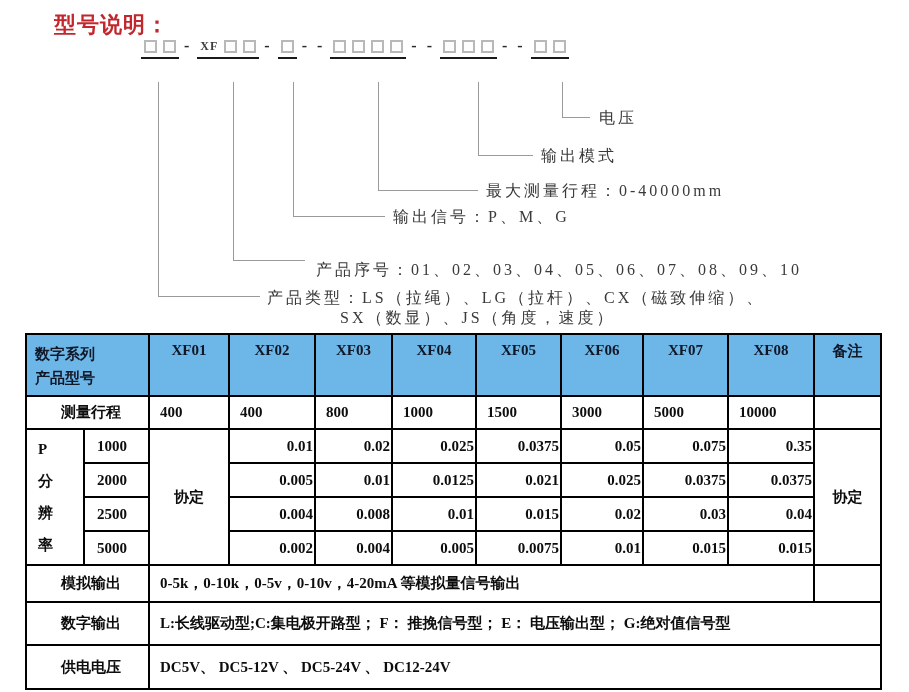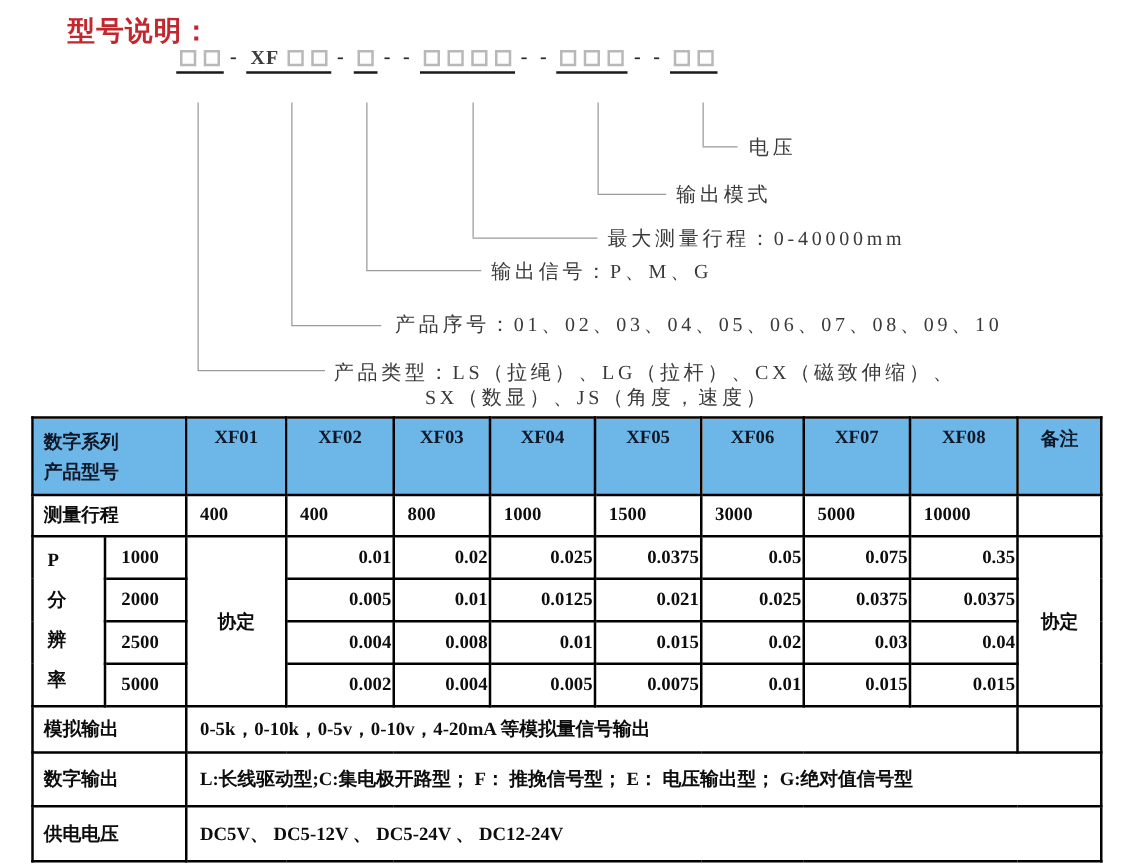--- a/index.html
+++ b/index.html
@@ -6,33 +6,33 @@
   .page{position:relative;width:909px;height:692px;background:#fff;overflow:hidden;
         font-family:"Liberation Serif","DejaVu Serif",serif;color:#222;}
   
   .doc-title{position:absolute;left:54px;top:10px;font-family:"Liberation Sans","DejaVu Sans",sans-serif;
              font-size:22px;font-weight:bold;letter-spacing:1px;}
   
   .model-line{position:absolute;left:141px;top:37px;display:flex;align-items:center;height:24px;}
   .mgroup{display:inline-flex;align-items:center;gap:6px;border-bottom:2px solid #1a1a1a;
           padding:0 3px 4px 3px;}
   .mbox{display:inline-block;width:13px;height:13px;border:2px solid #b8b8b8;background:#fdfdfd;box-sizing:border-box;}
-  .mprefix{font-size:16px;font-weight:bold;color:#3c3c3c;letter-spacing:1px;line-height:13px;}
+  .mprefix{font-size:12px;font-weight:bold;color:#3c3c3c;letter-spacing:1px;line-height:13px;}
   .msep{font-size:16px;font-weight:bold;color:#2a2a2a;margin:0 5px 6px 5px;letter-spacing:3px;white-space:pre;}
   
   .vline{position:absolute;width:0;border-left:1px solid #9a9a9a;}
   .hline{position:absolute;height:0;border-top:1px solid #9a9a9a;}
   .callout{position:absolute;font-size:16px;color:#3a3a3a;letter-spacing:3px;white-space:nowrap;}
   
   table.spec{position:absolute;left:25px;top:333px;border-collapse:collapse;table-layout:fixed;
              width:855px;font-size:15px;font-weight:bold;color:#0d0d0d;}
   table.spec td{border:2px solid #000;overflow:hidden;white-space:nowrap;}
   td.hdr{background:#6db6e8;color:#101828;vertical-align:top;text-align:center;padding-top:7px;}
   td.hdr.first{text-align:left;padding-left:8px;line-height:24px;}
-  td.lbl{text-align:left;padding-left:8px;}
+  td.lbl{text-align:center;padding-left:8px;}
   td.val{text-align:left;padding-left:10px;}
   td.sub{text-align:left;padding-left:12px;}
   td.res{text-align:right;padding-left:12px;}
   td.ctr{text-align:center;vertical-align:middle;}
   td.bR3{border-right-width:3px;}
   .pcol div{height:32px;line-height:32px;padding-left:10px;}
 </style>
 </head>
 <body>
 
@@ -86,21 +86,21 @@
   <div class="hline" style="left:233px;top:260px;width:72px;"></div>
   <div class="hline" style="left:293px;top:216px;width:92px;"></div>
   <div class="hline" style="left:378px;top:190px;width:100px;"></div>
   <div class="hline" style="left:478px;top:155px;width:55px;"></div>
   <div class="hline" style="left:562px;top:117px;width:28px;"></div>
 
   <div class="callout" style="left:599px;top:108px;">电压</div>
   <div class="callout" style="left:541px;top:146px;">输出模式</div>
   <div class="callout" style="left:486px;top:181px;">最大测量行程：0-40000mm</div>
   <div class="callout" style="left:393px;top:207px;">输出信号：P、M、G</div>
-  <div class="callout" style="left:316px;top:250px;font-family:Liberation Serif, serif;">产品序号：01、02、03、04、05、06、07、08、09、10</div>
+  <div class="callout" style="left:316px;top:260px;font-family:Liberation Serif, serif;">产品序号：01、02、03、04、05、06、07、08、09、10</div>
   <div class="callout" style="left:267px;top:288px;">产品类型：LS（拉绳）、LG（拉杆）、CX（磁致伸缩）、</div>
   <div class="callout" style="left:340px;top:308px;">SX（数显）、JS（角度，速度）</div>
 
   <table class="spec">
     <colgroup>
       <col style="width:58px">
         <col style="width:65px">
         <col style="width:80px">
         <col style="width:86px">
       <col style="width:77px">

